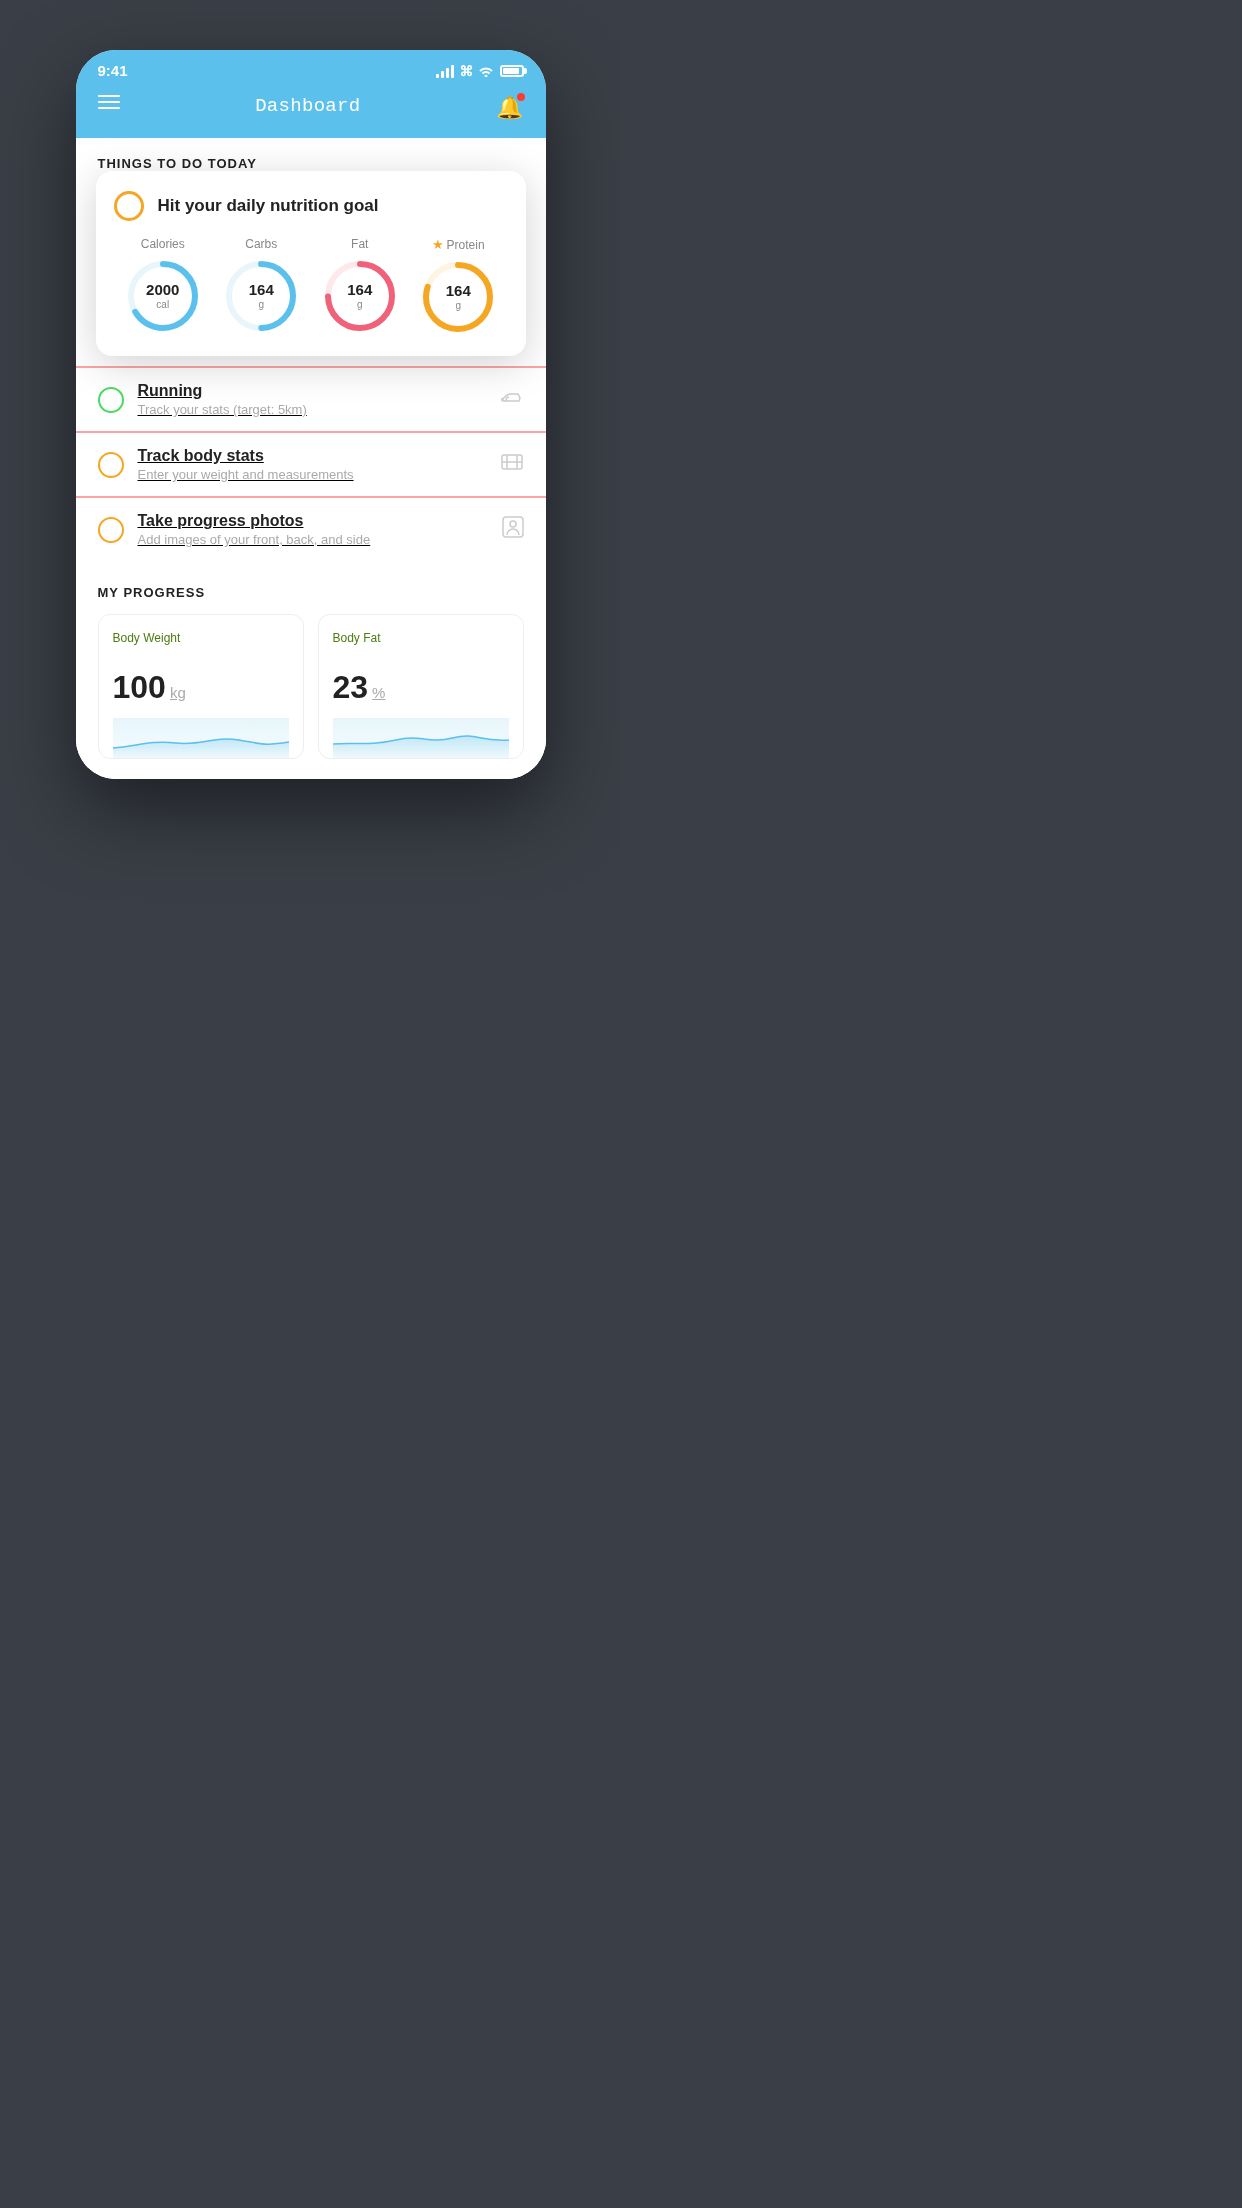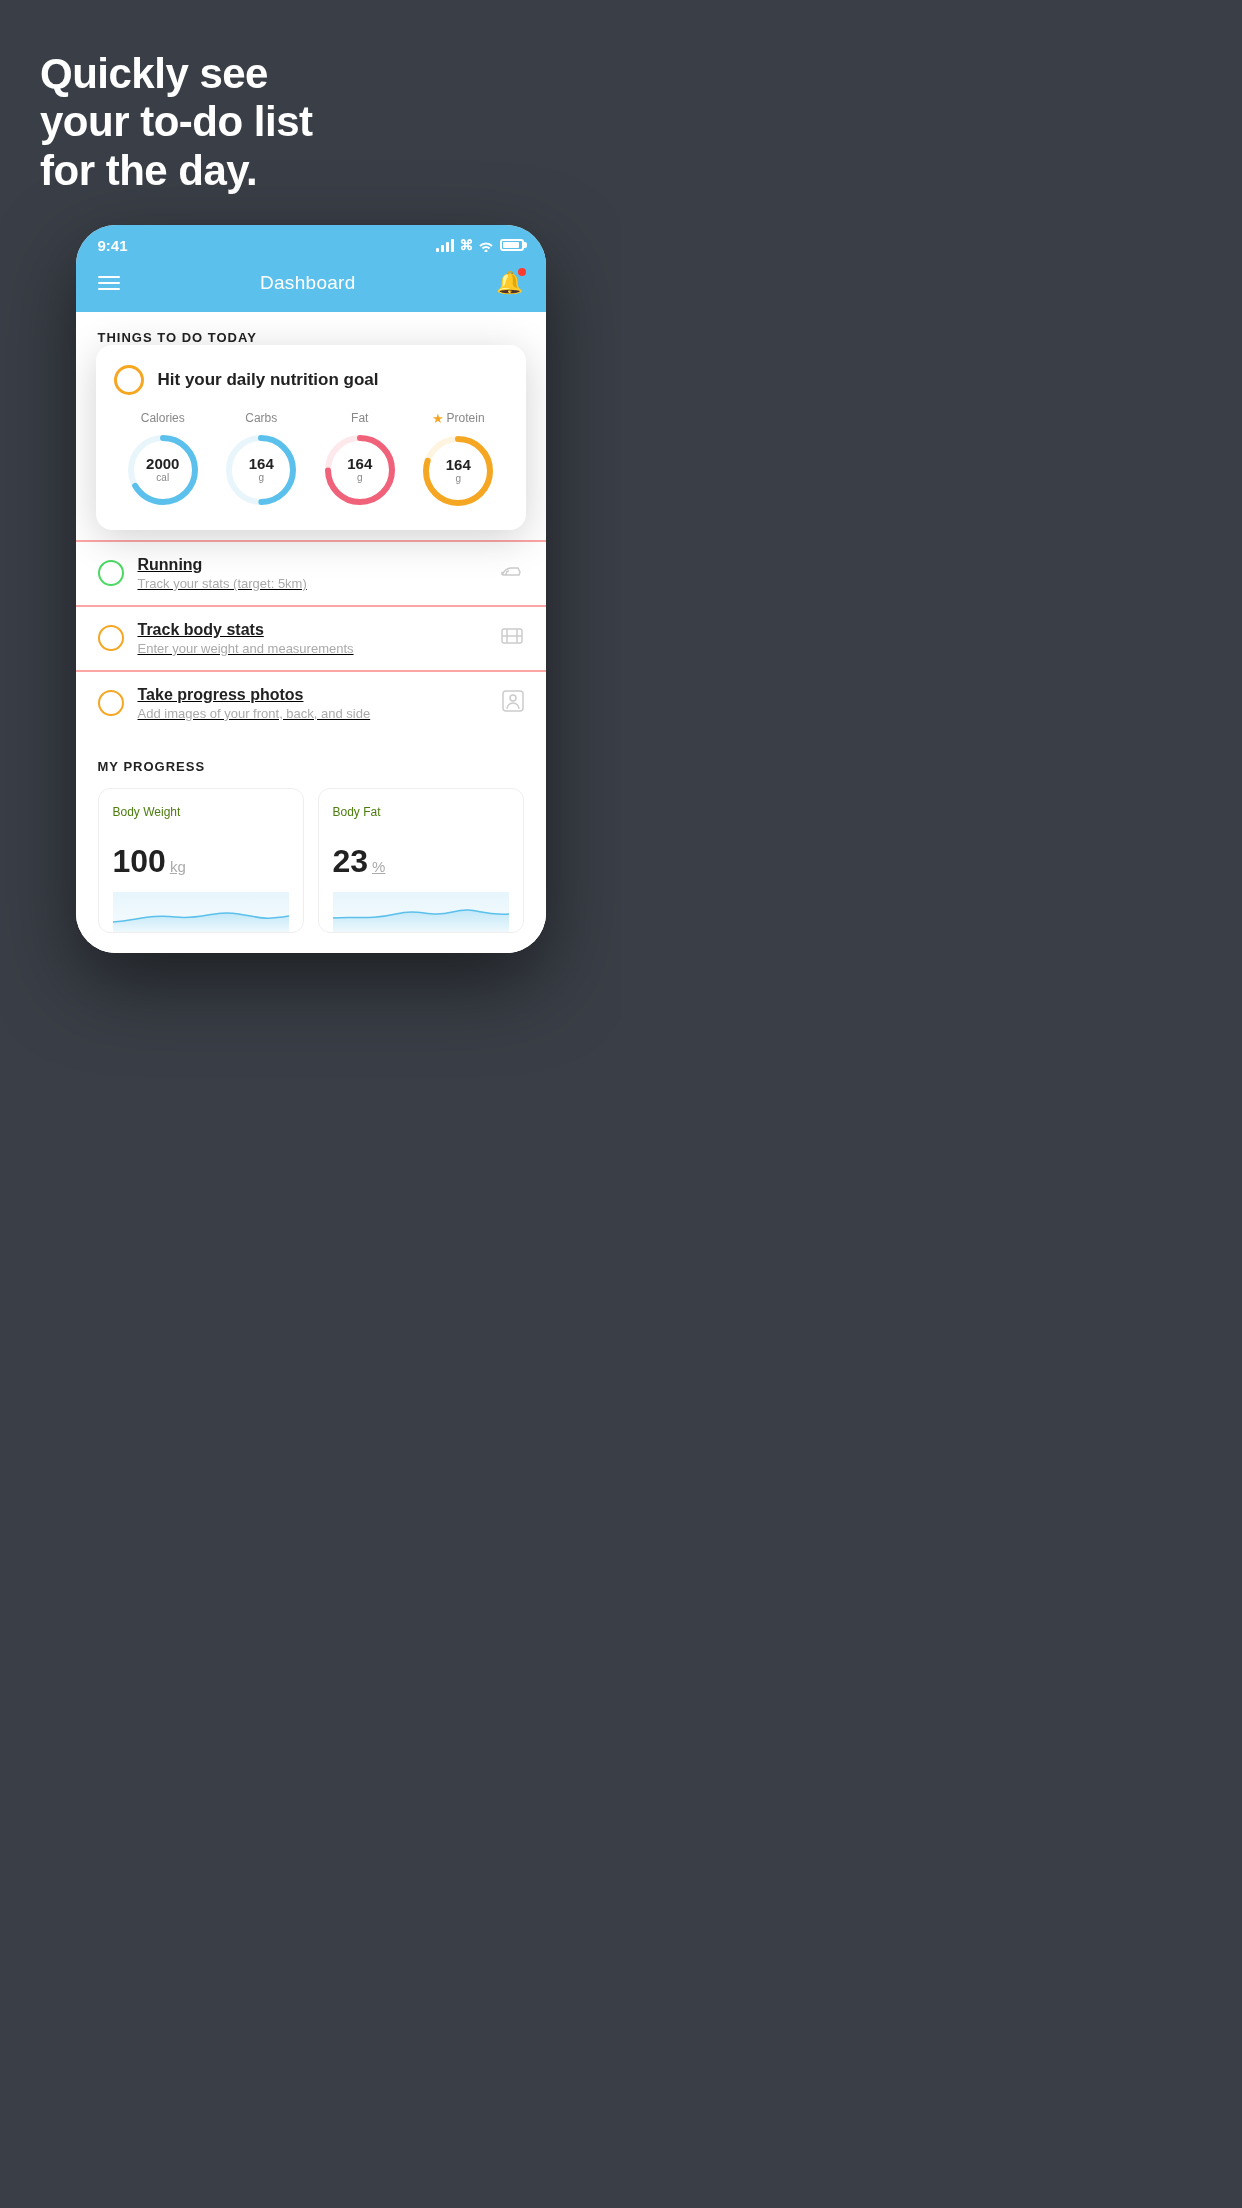--- a/index.html
+++ b/index.html
@@ -102,23 +102,24 @@
       bottom: 1px;
       width: 80%;
       background: #fff;
       border-radius: 1px;
     }
 
     
     .nav-bar {
       background: #5bc0eb;
       display: flex;
-      align-items: center;
+      align-items: flex-start;
       justify-content: space-between;
       padding: 10px 22px 16px 22px;
+      font-family: Liberation Mono, monospace;
     }
     .hamburger {
       display: flex;
       flex-direction: column;
       gap: 4px;
     }
     .hamburger span {
       display: block;
       width: 22px;
       height: 2px;
@@ -345,27 +346,20 @@
     .mini-chart svg {
       width: 100%;
       height: 100%;
     }
   </style>
 </head>
 <body>
 
 <div class="page-bg">
 
-  <div class="hero-text">
-    <h1>
-      <span>Quickly see</span><br>
-      <span>your to-do list</span><br>
-      <span>for the day.</span>
-    </h1>
-  </div>
 
   <div class="phone-container">
     <div class="phone">
 
       <div class="status-bar">
         <span>9:41</span>
         <div class="status-bar-right">
           <div class="signal-bars">
             <div class="signal-bar" style="height:4px"></div>
             <div class="signal-bar" style="height:7px"></div>

